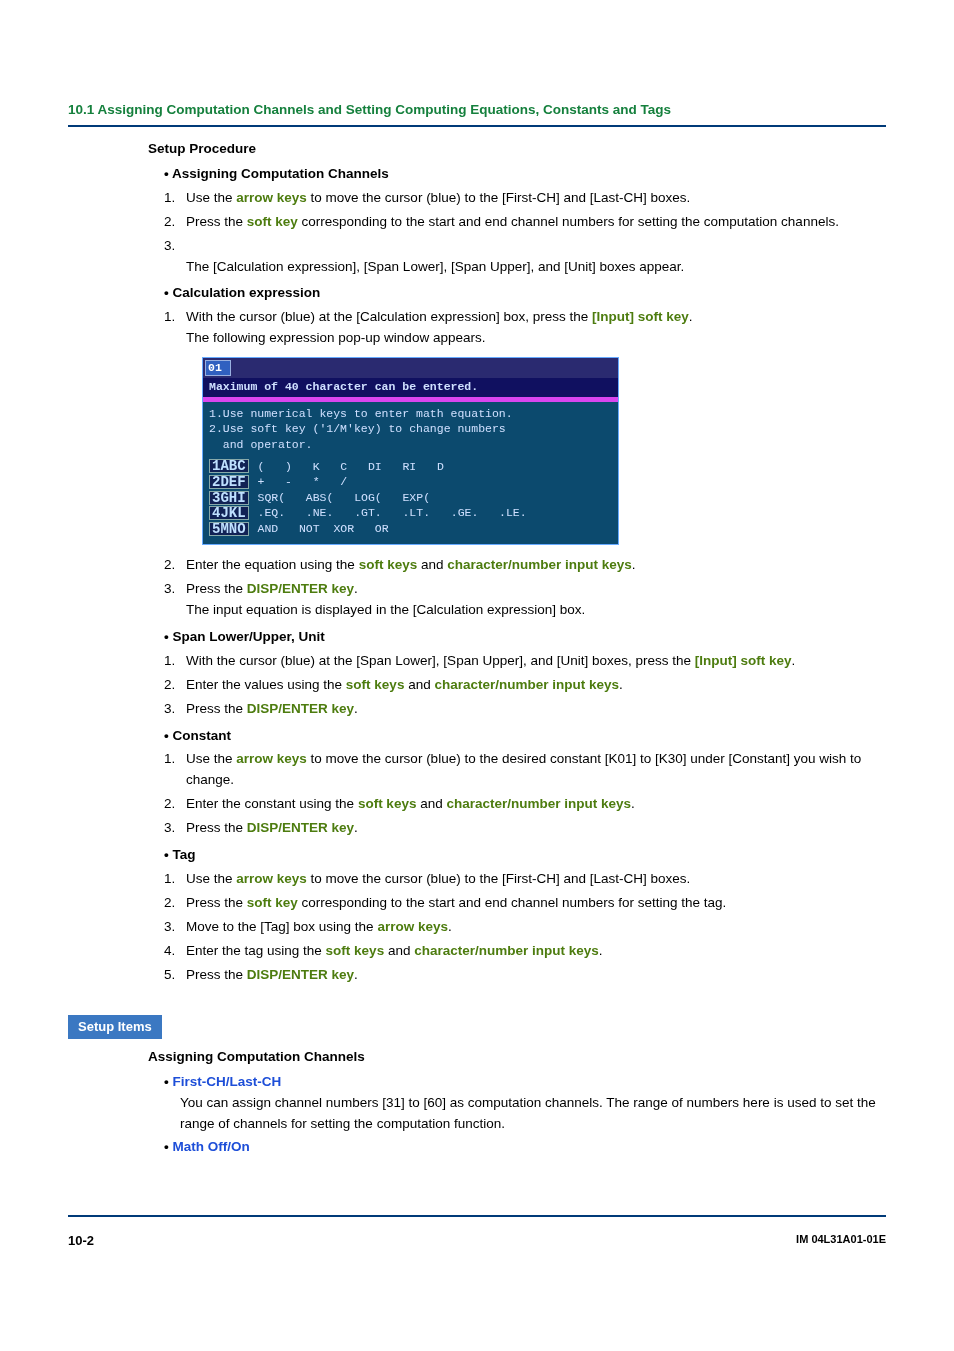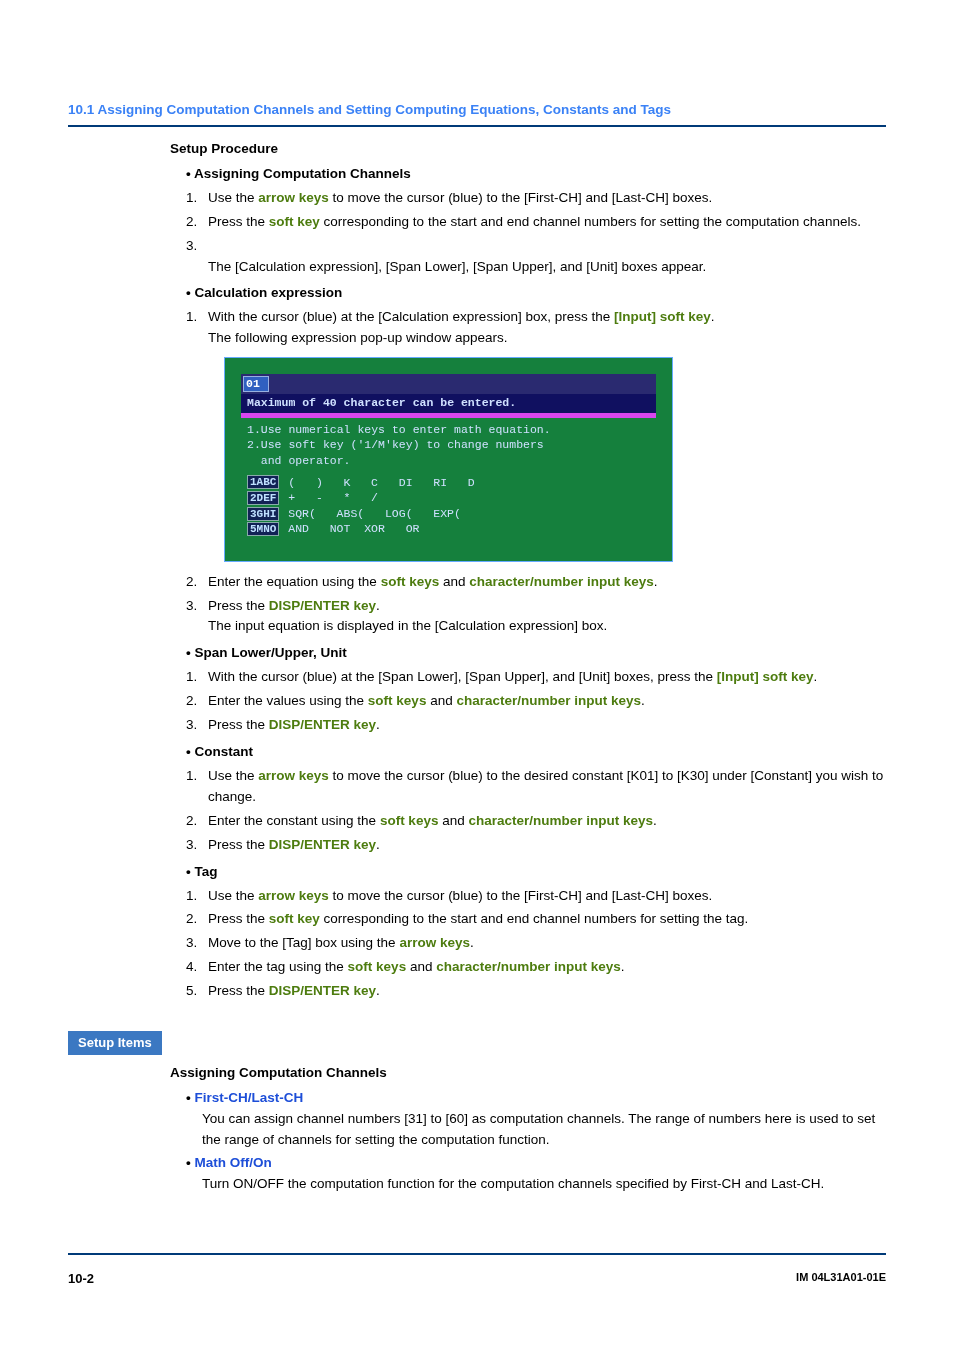--- a/index.html
+++ b/index.html
@@ -6,71 +6,71 @@
     font-family: Arial, Helvetica, sans-serif;
     font-size: 13.5px;
     color: #000;
     margin: 0;
     padding: 60px 68px 40px 68px;
     width: 954px;
     box-sizing: border-box;
     line-height: 1.55;
   }
   .section-head {
-    color: #3b82f6;
+    color: #15803d;
     font-weight: bold;
     font-size: 13.5px;
     border-bottom: 2px solid #003a78;
     padding-bottom: 4px;
     margin: 40px 0 12px 0;
   }
   .content {
-    margin-left: 102px;
+    margin-left: 80px;
     margin-right: 2px;
   }
   .h4 {
     font-weight: bold;
     margin: 8px 0 4px 0;
   }
   .h5 {
     font-weight: bold;
     margin: 6px 0 2px 0;
   }
   ul.sub { list-style:none; padding-left:16px; margin:0;}
   ul.sub > li { position:relative; padding-left:0; margin:2px 0;}
   ul.sub > li::before{ content:"• "; font-weight:bold;}
   ol.num { list-style:none; padding-left:0; margin:2px 0 6px 0;}
   ol.num > li { position:relative; padding-left:22px; margin:3px 0;}
   ol.num > li .n { position:absolute; left:0;}
   .link { color:#4d7c0f; font-weight:bold;}
   .plainlink{ color:#1d4ed8;}
   .popup {
     width:415px;
-    background:#15803d;
+    background:#0c4a6e;
     border:1px solid #6af;
     margin:8px 0 10px 16px;
-    padding:16px;
+    padding:0;
     font-family:"Courier New",monospace;
     font-size:11.5px;
   }
   .popup .bar{ background:#2a2a70; padding:1px 2px;}
   .popup .tab{
     display:inline-block; width:22px; height:14px;
     background:#3060c0; color:#fff; line-height:14px;
     text-align:left; padding-left:2px; font-weight:bold; border:1px solid #99b0e0;
   }
   .popup .maxline{
     background:#101060; color:#cfe0ff; padding:2px 6px;
     border-bottom:5px solid #d946ef; font-weight:bold; line-height:1.3; white-space:pre;
   }
   .popup .body{ color:#cfe0ff; padding:4px 6px 8px 6px;}
   .popup .body div{white-space:pre; line-height:1.35;}
   .kb{
     display:inline-block; border:1px solid #8aa; background:#112255;
-    color:#bfe0ff; font-size:11px; padding:0 2px; margin-right:2px;
+    color:#bfe0ff; font-size:14px; padding:0 2px; margin-right:2px;
     height:12px; line-height:12px; vertical-align:middle; font-weight:bold;
   }
   .setup-items{
     display:inline-block;
     background:#3b78c2;
     color:#fff;
     font-weight:bold;
     font-size:13px;
     padding:2px 10px;
     margin:23px 0 0 0;
@@ -122,20 +122,21 @@
             <div class="bar"><span class="tab">01</span></div>
             <div class="maxline">Maximum of 40 character can be entered.</div>
             <div class="body">
               <div>1.Use numerical keys to enter math equation.</div>
               <div>2.Use soft key ('1/M'key) to change numbers</div>
               <div>  and operator.</div>
               <div style="height:6px"></div>
               <div><span class="kb">1ABC</span><span> (   )   K   C   DI   RI   D</span></div>
               <div><span class="kb">2DEF</span><span> +   -   *   /</span></div>
               <div><span class="kb">3GHI</span><span> SQR(   ABS(   LOG(   EXP(</span></div>
+              <div><span class="kb">4JKL</span><span> .EQ.   .NE.   .GT.   .LT.   .GE.   .LE.</span></div>
               <div><span class="kb">5MNO</span><span> AND   NOT  XOR   OR</span></div>
             </div>
           </div>
         </li>
         <li><span class="n">2.</span>
           <span>Enter the equation using the </span><span class="link">soft keys</span><span> and </span><span class="link">character/number input keys</span><span>.</span>
         </li>
         <li><span class="n">3.</span>
           <span>Press the </span><span class="link">DISP/ENTER key</span><span>.</span><br>
           <span>The input equation is displayed in the [Calculation expression] box.</span>
@@ -200,21 +201,20 @@
 
 <div class="content">
   <div class="h4">Assigning Computation Channels</div>
   <ul class="sub">
     <li>
       <span class="plainlink" style="font-weight:bold">First-CH/Last-CH</span>
       <div style="padding-left:16px">You can assign channel numbers [31] to [60] as computation channels.  The range of numbers here is used to set the range of channels for setting the computation function.</div>
     </li>
     <li>
       <span class="plainlink" style="font-weight:bold">Math Off/On</span>
-      <div style="padding-left:16px">Turn ON/OFF the computation function for the computation channels specified by First-CH and Last-CH.</div>
     </li>
   </ul>
 </div>
 
 <div class="footer">
   <span class="left">10-2</span>
   <span style="font-weight:bold">IM 04L31A01-01E</span>
 </div>
 
 

